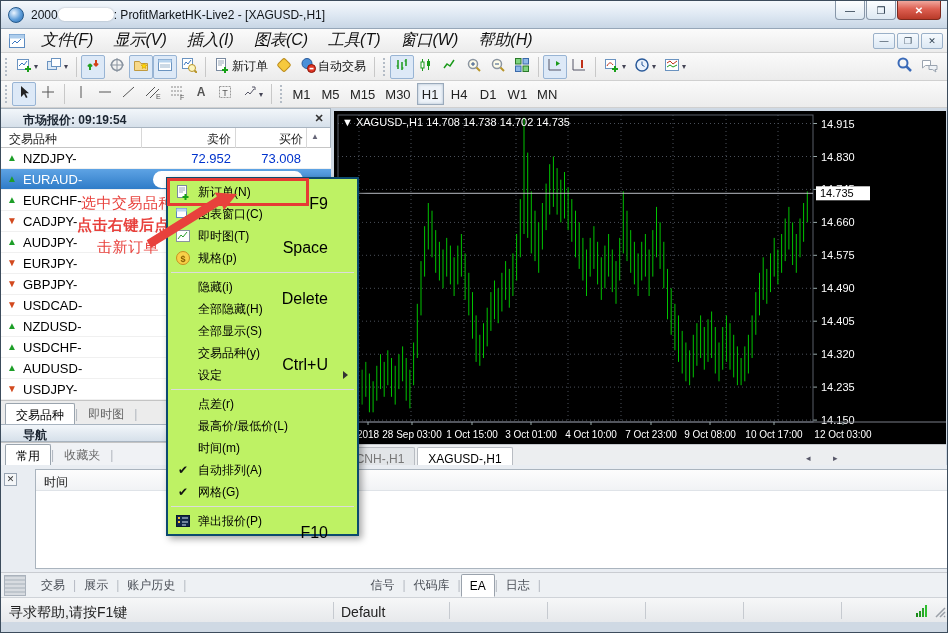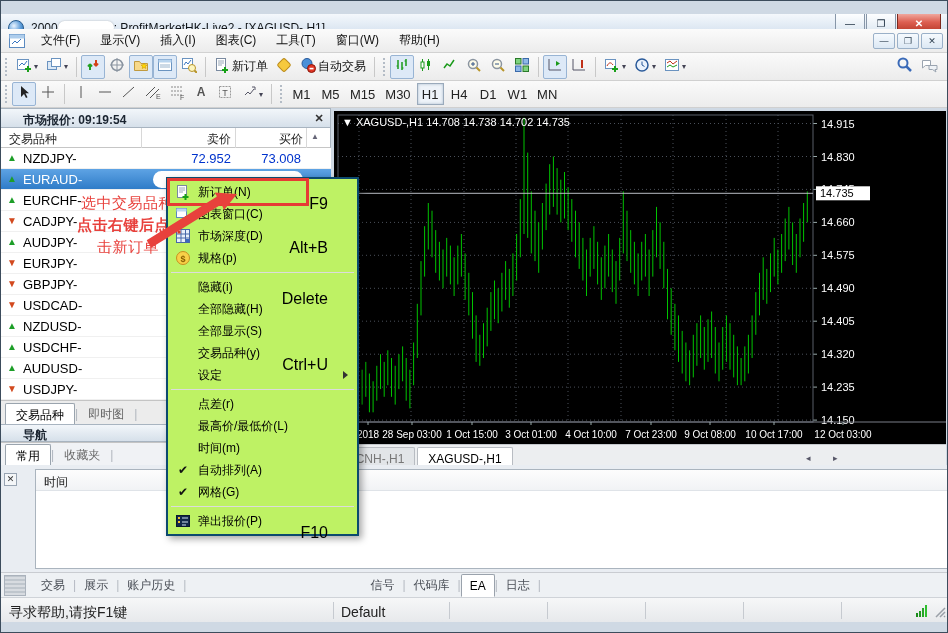--- a/index.html
+++ b/index.html
@@ -1,29 +1,29 @@
 <!DOCTYPE html>
 <html><head>
 <meta charset="utf-8">
 <style>
   html,body{margin:0;padding:0;background:#5f6f80;font-family:"Liberation Sans",sans-serif;}
   *{box-sizing:border-box;}
   #app{position:relative;width:948px;height:633px;margin:0 auto;background:#cfd9e4;overflow:hidden;border:1px solid #3c4c5c;}
   
-  .titlebar{position:absolute;left:0;top:0;width:948px;height:28px;background:linear-gradient(#f4f8fc,#dde7f2 55%,#c8d6e5);border-bottom:1px solid #96a6b8;margin-top:13px;}
+  .titlebar{position:absolute;left:0;top:0;width:948px;height:28px;background:linear-gradient(#f4f8fc,#dde7f2 55%,#c8d6e5);border-bottom:1px solid #96a6b8;}
   .tb-logo{position:absolute;left:7px;top:6px;width:16px;height:16px;border-radius:50%;background:radial-gradient(circle at 35% 35%,#eaf4ff,#5b9bd8 55%,#2a6cb0);border:1px solid #24598c;}
   .tb-title{position:absolute;left:30px;top:7px;font-size:12px;color:#101418;white-space:nowrap;}
   .censor-pill{display:inline-block;width:56px;height:13px;background:#fff;border-radius:7px;vertical-align:-2px;box-shadow:0 0 2px rgba(0,0,0,.25);}
   .winbtns{position:absolute;right:8px;top:0;display:flex;}
   .wbtn{width:30px;height:19px;border:1px solid #8796a8;border-top:none;background:linear-gradient(#fdfeff,#dde8f2);border-radius:0 0 4px 4px;margin-left:1px;display:flex;align-items:center;justify-content:center;font-size:10px;color:#234;}
   .wbtn.close{width:44px;background:linear-gradient(#f0a79d,#dd5f51 45%,#b83a29);color:#fff;font-weight:bold;border-color:#7e2a1e;}
   
   .menubar{position:absolute;left:0;top:28px;width:948px;height:24px;background:linear-gradient(#fbfbfb,#ececec);border-bottom:1px solid #d2d2d2;display:flex;align-items:center;}
   .mb-icon{margin:0 6px 0 8px;display:flex;}
-  .mitem{padding:4px 10px;font-size:12px;color:#111;}
+  .mitem{padding:4px 10px;font-size:16px;color:#111;font-style:italic;}
   .mdi-btns{position:absolute;right:6px;top:4px;display:flex;gap:2px;}
   .mdibtn{width:22px;height:16px;border:1px solid #9ab0c8;background:linear-gradient(#f6fafe,#dce8f4);font-size:9px;display:flex;align-items:center;justify-content:center;color:#345;border-radius:2px;}
   
   .toolbar{position:absolute;left:0;width:948px;background:linear-gradient(#fafafa,#ececec);border-bottom:1px solid #d0d0d0;display:flex;align-items:center;}
   #tb1{top:52px;height:28px;}
   #tb2{top:80px;height:27px;}
   .grip{width:3px;height:18px;margin:0 4px;border-left:2px dotted #b4bcc6;}
   .tsep{width:1px;height:20px;background:#c8c8c8;margin:0 4px;}
   .tbtn{height:24px;min-width:24px;display:flex;align-items:center;justify-content:center;border:1px solid transparent;border-radius:2px;padding:0 3px;gap:2px;}
   .tbtn.pressed{background:#dde9f7;border-color:#98b4d4;}
@@ -738,28 +738,26 @@
             <rect x="1.5" y="2.5" width="10" height="9" fill="#fff" stroke="#5b8ac0"></rect>
             <rect x="1.5" y="2.5" width="10" height="3" fill="#bcd6f0"></rect>
             <path d="M8 13h6M11 10v6" stroke="#15a015" stroke-width="2"></path>
           </svg>
         </span>
         <span class="mlabel">图表窗口(C)</span>
       </div>
       <div class="mrow">
         <span class="micon">
           <svg width="16" height="16">
-            <rect x="1.5" y="1.5" width="13" height="13" fill="#e8f0fa" stroke="#4868a8"></rect>
-            <path d="M1.5 6h13M1.5 10h13M6 1.5v13M10.5 1.5v13" stroke="#4868a8"></path>
-            <rect x="2.5" y="2.5" width="3" height="3" fill="#d04028"></rect>
-            <rect x="11" y="11" width="3" height="3" fill="#3a6ac0"></rect>
+            <rect x="1.5" y="2.5" width="13" height="11" fill="#fff" stroke="#8a94a0"></rect>
+            <path d="M3 11l3-4 2 2 4-5" stroke="#2aa02a" fill="none"></path>
           </svg>
         </span>
-        <span class="mlabel">市场深度(D)</span>
-        <span class="mshort">Alt+B</span>
+        <span class="mlabel">即时图(T)</span>
+        <span class="mshort">Space</span>
       </div>
       <div class="mrow">
         <span class="micon">
           <svg width="16" height="16">
             <circle cx="8" cy="8" r="6.5" fill="#f8d048" stroke="#c89020"></circle>
             <text x="8" y="11.5" text-anchor="middle" font-size="9" font-weight="bold" fill="#8a6000" font-family="Liberation Sans">$</text>
           </svg>
         </span>
         <span class="mlabel">规格(p)</span>
       </div>

